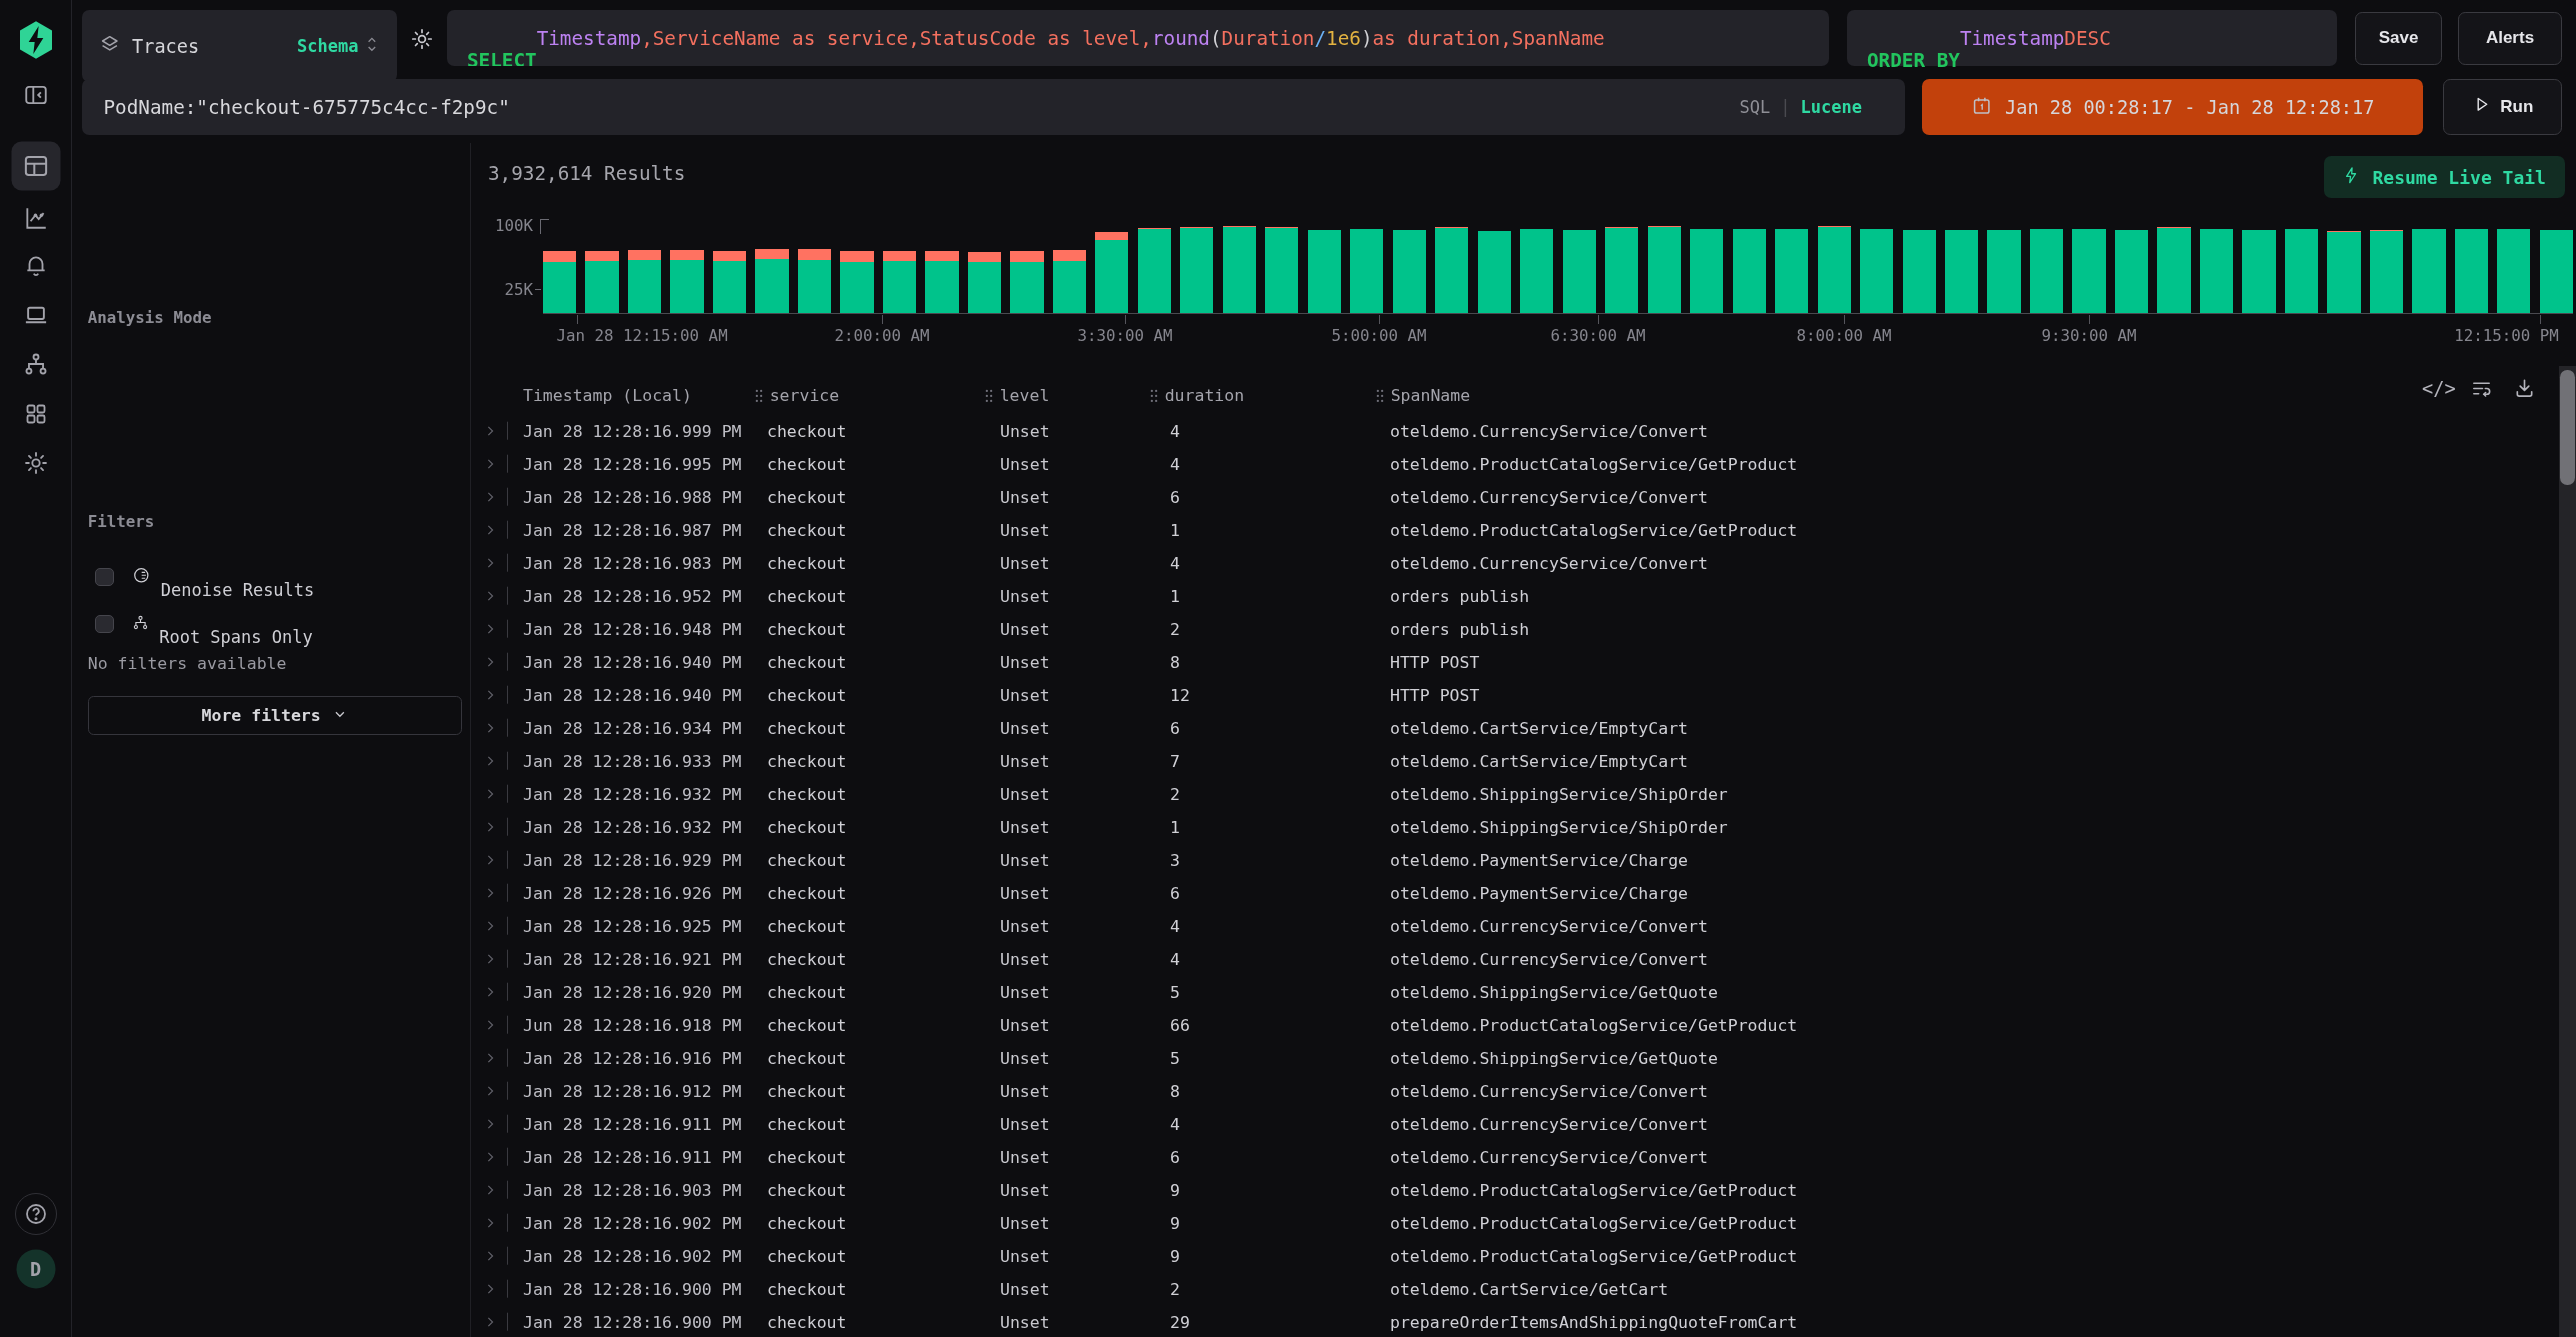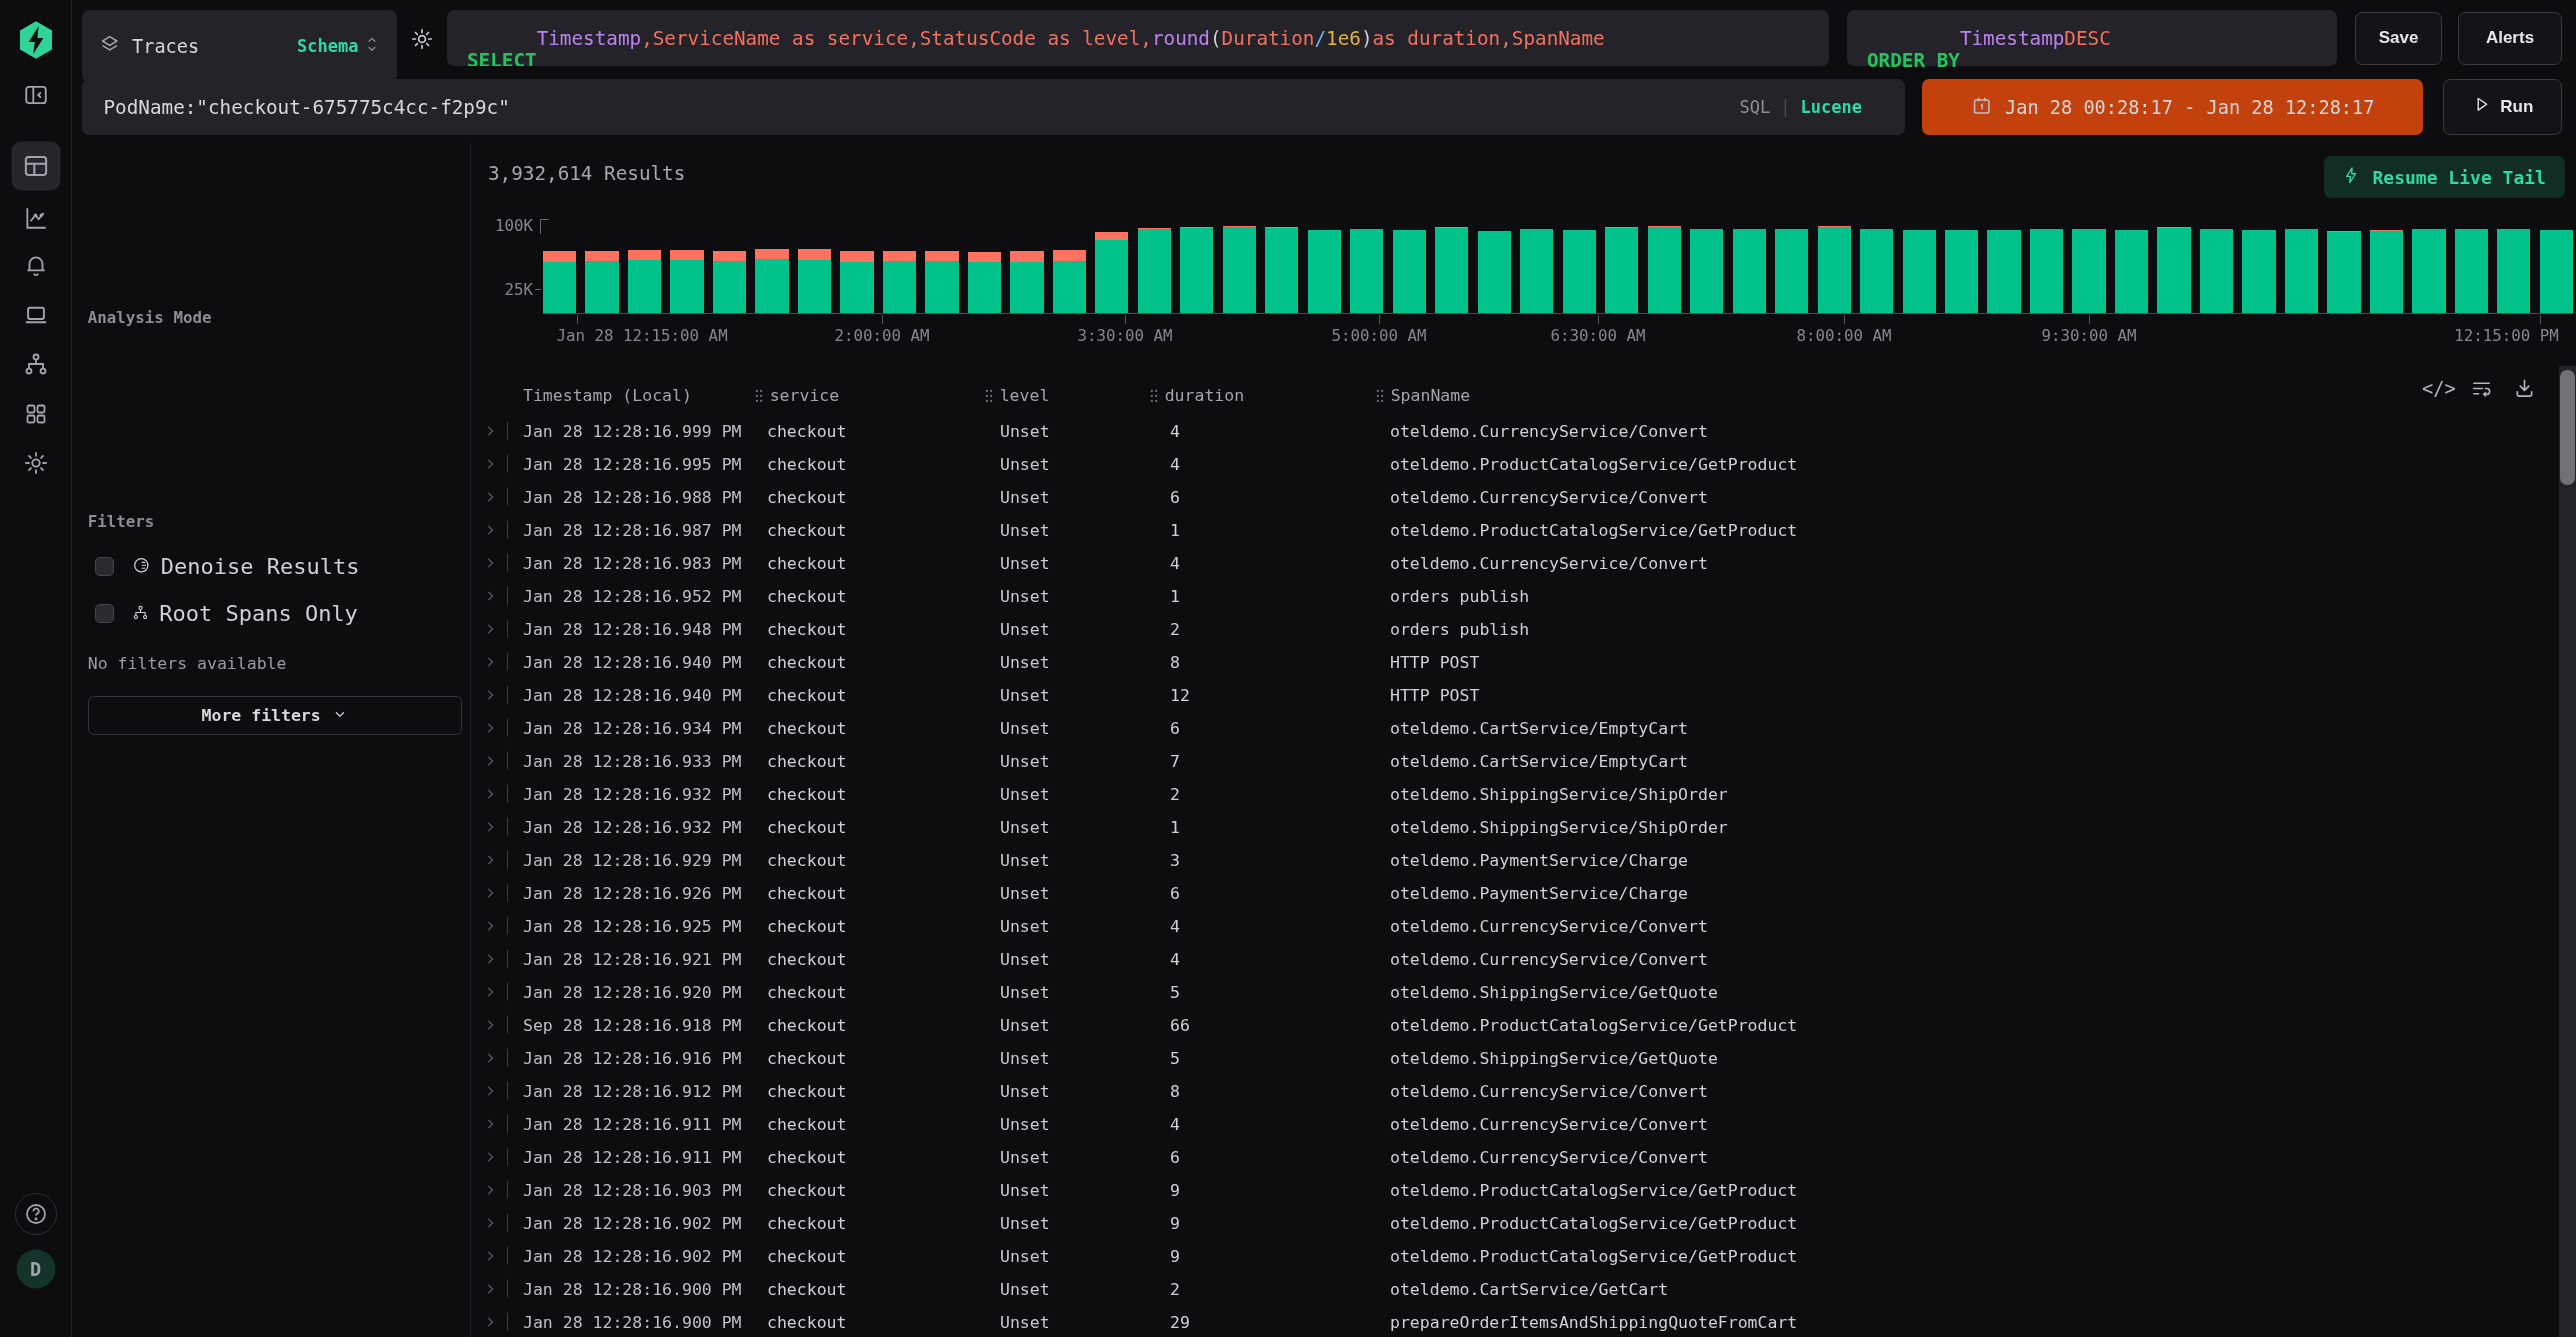--- a/index.html
+++ b/index.html
@@ -53,21 +53,21 @@
   .t-analysis{top:165px;}
   .t-filters{top:369px;}
   .am-list{position:absolute; left:17px; top:200px; right:8.6px;}
   .am-item{height:42px; display:flex; align-items:center; padding-left:24px; border-left:2.1px solid #3a3a40; color:#d2d2d8; font-size:16.5px; cursor:pointer;}
   .am-item.active{border-left-color:#17b98b;}
   .chk-row{position:absolute; left:23px; display:flex; align-items:center; gap:10px; cursor:pointer;}
   .r-denoise{top:411px;}
   .r-rootspans{top:458px;}
   .chk{width:18.6px; height:18.6px; background:#2a2a30; border:0.7px solid #45454c; border-radius:5px; margin-right:8.6px;}
   .chk-ic{color:#cfcfd5;}
-  .chk-label{color:#cfcfd5; font-size:22px;}
+  .chk-label{color:#cfcfd5; font-size:17px;margin-top:26px;}
   .no-filters{position:absolute; left:15.8px; top:511px; color:#9a9aa2; font-size:16.5px;}
   .more-filters{position:absolute; left:15.8px; top:553px; width:374px; height:39px; border:0.7px solid #35353c; border-radius:5.7px; background:transparent; color:#d8d8dc; font-size:16.5px; font-weight:bold; display:flex; align-items:center; justify-content:center; gap:11.5px; cursor:pointer; font-family:inherit;}
 
   
   .main{position:absolute; left:470px; top:143px; right:0; bottom:0; border-left:0.7px solid #202025; background:#0d0d10; overflow:hidden;}
   .results-count{position:absolute; left:17px; top:18.6px; font-size:19.3px; color:#a6a6ad;}
   .live-tail{position:absolute; right:11.5px; top:13px; height:42px; padding:0 18.6px; border-radius:7.2px; background:#122d23; color:var(--accent); font-size:18px; font-weight:bold; display:flex; align-items:center; gap:11.5px; cursor:pointer; border:none; font-family:inherit;}
 
   
   .chart{position:absolute; left:0; top:70px; right:0; height:136px;}
@@ -860,21 +860,21 @@
     <span class="c sp">oteldemo.ShippingService/GetQuote</span>
   </div>
 
   <div class="trow">
     <span class="row-chevron">
       <svg width="14.3" height="14.3" viewBox="0 0 24 24" fill="none" stroke="currentColor" stroke-width="2">
               <path d="M9 5 L16 12 L9 19"></path>
             </svg>
     </span>
     <span class="row-sep"></span>
-    <span class="c ts">Sep 28 12:28:16.918 PM</span>
+    <span class="c ts">Jun 28 12:28:16.918 PM</span>
     <span class="c sv">checkout</span>
     <span class="c lv">Unset</span>
     <span class="c du">66</span>
     <span class="c sp">oteldemo.ProductCatalogService/GetProduct</span>
   </div>
 
   <div class="trow">
     <span class="row-chevron">
       <svg width="14.3" height="14.3" viewBox="0 0 24 24" fill="none" stroke="currentColor" stroke-width="2">
               <path d="M9 5 L16 12 L9 19"></path>

